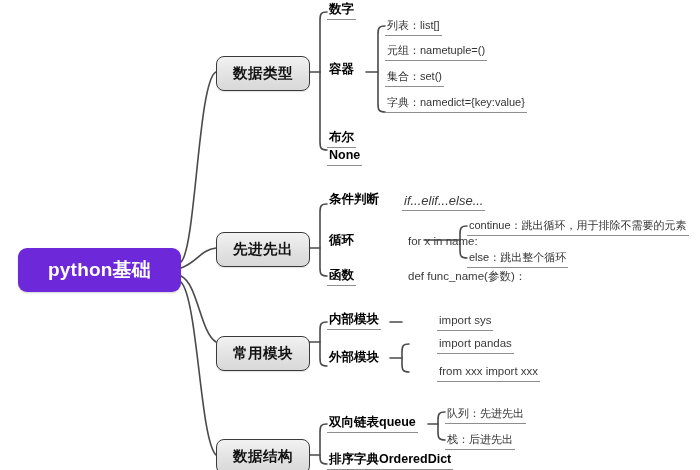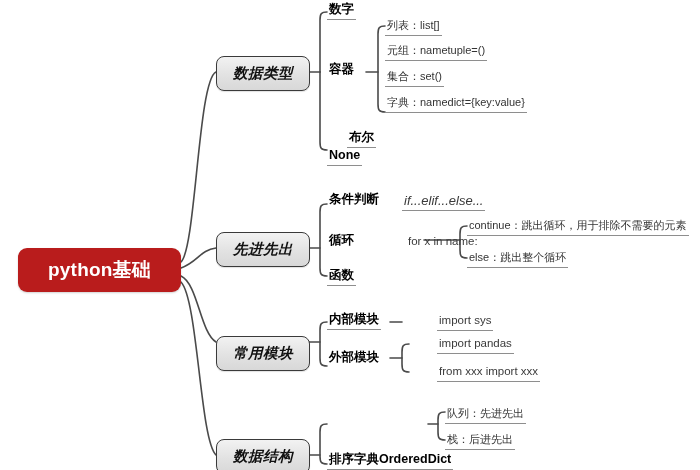--- a/index.html
+++ b/index.html
@@ -12,21 +12,21 @@
   }
   #map{position:absolute;left:0;top:0;width:700px;height:470px;}
 
   svg.links{position:absolute;left:0;top:0;width:700px;height:470px;pointer-events:none;}
 
   
   .root-node{
     position:absolute;
     left:18px;top:248px;
     width:163px;height:44px;
-    background:#b91c1c;
+    background:#6d28d9;
     border-radius:9px;
     display:flex;align-items:center;justify-content:center;
     box-shadow:0 1px 2px rgba(0,0,0,.18);
   }
   .root-node span{
     color:#ffffff;
     font-size:19px;
     font-weight:bold;
     letter-spacing:.2px;
     white-space:nowrap;
@@ -41,21 +41,20 @@
     background:linear-gradient(180deg,#f2f2f2 0%,#e2e2e2 55%,#d8d8d8 100%);
     display:flex;align-items:center;justify-content:center;
     box-shadow:0 1px 1px rgba(0,0,0,.12);
   }
   .l2 span{
     font-size:14.5px;
     font-weight:bold;
     color:#111;
     white-space:nowrap;
     letter-spacing:.5px;
-    font-style:italic;
   }
 
   
   .item{
     position:absolute;
     white-space:nowrap;
     border-bottom:1.4px solid #8e8e8e;
     padding:0 2px 2px 2px;
     line-height:15px;
     color:#1a1a1a;
@@ -130,57 +129,59 @@
   </div>
 
   <div class="l2" style="left:216px;top:56px;width:92px;">
     <span>数据类型</span>
   </div>
 
   <div class="item bold" style="left:327px;top:2px;">数字</div>
 
   <div class="item bold nounder" style="left:327px;top:62px;">容器</div>
 
-  <div class="item bold" style="left:327px;top:130px;margin-left:20px;">布尔</div>
+  <div class="item bold" style="left:327px;top:130px;">布尔</div>
 
   <div class="item bold" style="left:327px;top:148px;">None</div>
 
   <div class="item small" style="left:385px;top:18px;">列表：list[]</div>
   <div class="item small" style="left:385px;top:43px;">元组：nametuple=()</div>
   <div class="item small" style="left:385px;top:69px;">集合：set()</div>
   <div class="item small" style="left:385px;top:95px;">字典：namedict={key:value}</div>
 
   <div class="l2" style="left:216px;top:232px;width:92px;">
     <span>先进先出</span>
   </div>
 
   <div class="item bold nounder" style="left:327px;top:192px;">条件判断</div>
   <div class="item code" style="left:402px;top:193px;">if...elif...else...</div>
 
   <div class="item bold nounder" style="left:327px;top:233px;">循环</div>
   <div class="item code2 nounder" style="left:378px;top:234px;">for x in name:</div>
 
   <div class="item bold" style="left:327px;top:268px;">函数</div>
+  <div class="item code2 nounder" style="left:378px;top:269px;">def func_name(参数)：</div>
 
   <div class="item small" style="left:467px;top:218px;text-align:right;">continue：跳出循环，用于排除不需要的元素</div>
   <div class="item small" style="left:467px;top:250px;">else：跳出整个循环</div>
 
   <div class="l2" style="left:216px;top:336px;width:92px;text-align:center;">
     <span>常用模块</span>
   </div>
 
   <div class="item bold" style="left:327px;top:312px;">内部模块</div>
   <div class="item bold nounder" style="left:327px;top:350px;">外部模块</div>
 
   <div class="item code2" style="left:409px;top:313px;">import sys</div>
   <div class="item code2" style="left:409px;top:336px;">import pandas</div>
   <div class="item code2" style="left:409px;top:364px;">from xxx import xxx</div>
 
   <div class="l2" style="left:216px;top:439px;width:92px;">
     <span>数据结构</span>
   </div>
 
+  <div class="item bold" style="left:327px;top:415px;">双向链表queue</div>
   <div class="item bold" style="left:327px;top:452px;">排序字典OrderedDict</div>
 
   <div class="item small" style="left:445px;top:406px;">队列：先进先出</div>
   <div class="item small" style="left:445px;top:432px;">栈：后进先出</div>
 
 </div>
 
 </body></html>

